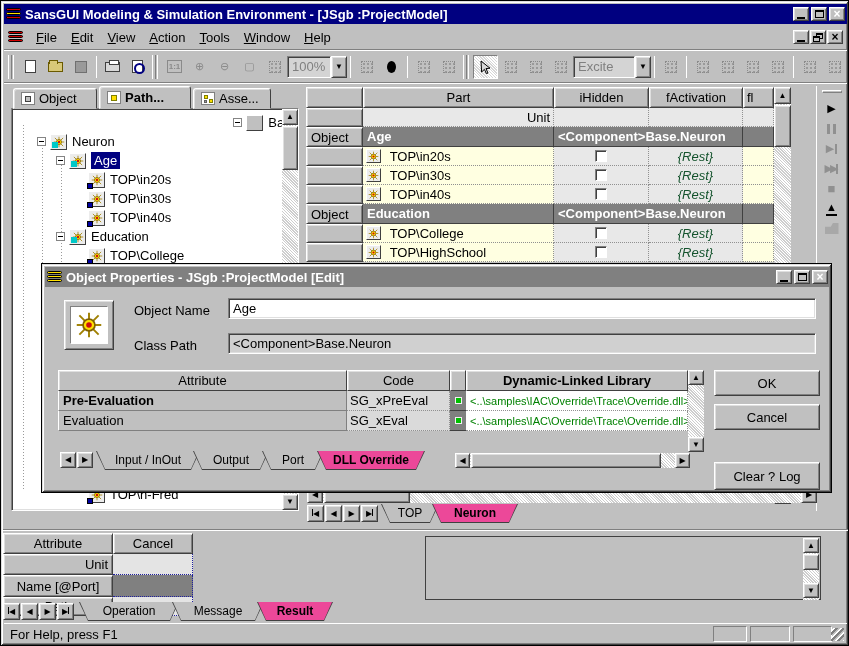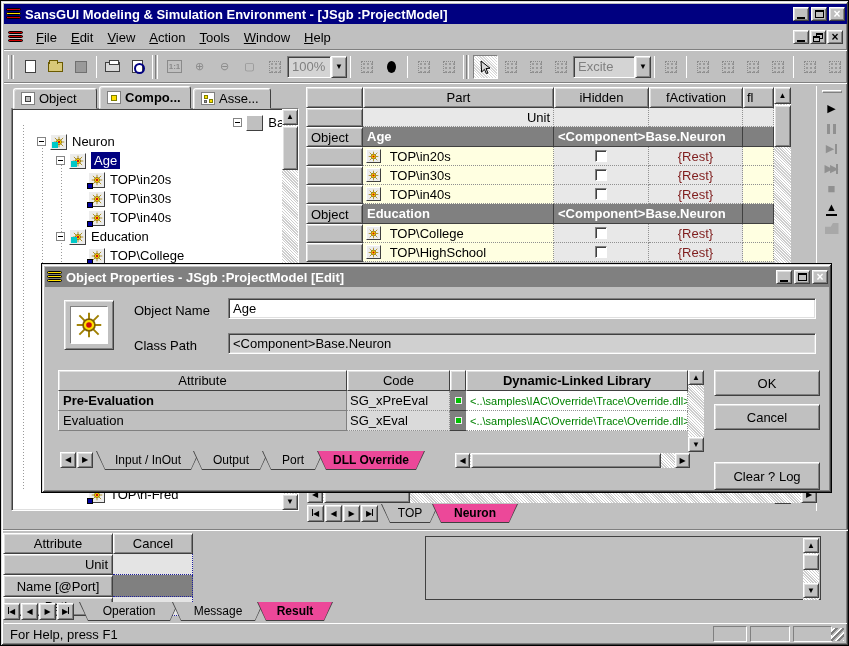--- a/index.html
+++ b/index.html
@@ -117,21 +117,21 @@
      box-shadow: inset 1px 1px 0 #dfdfdf, inset -1px -1px 0 #808080;
      display:flex; align-items:center; justify-content:center; overflow:hidden; }
   .grhdr { background:#c0c0c0; border:1px solid; border-color:#fff #404040 #404040 #fff;
      box-shadow: inset 1px 1px 0 #dfdfdf, inset -1px -1px 0 #808080; display:flex; align-items:center; padding:0 4px; }
   .ggroup { background:#808080; color:#fff; font-weight:bold; border-right:1px solid #404040; border-bottom:1px solid #404040;
      display:flex; align-items:center; padding:0 4px; overflow:hidden; white-space:nowrap;}
   .cream { background:#ffffe1; }
   .ltgray { background:#e8e8e8; }
   .cb { width:12px; height:12px; background:#fff; border:1px solid; border-color:#808080 #fff #fff #808080;
      box-shadow: inset 1px 1px 0 #404040; margin:0 auto; }
-  .rest { color:#7f1d1d; margin:0 auto; }
+  .rest { color:#14532d; margin:0 auto;font-style:italic; }
 
   
   .stab { position:absolute; height:19px; clip-path: polygon(0 0,100% 0,calc(100% - 9px) 100%,9px 100%); background:#404040; }
   .stab .sin { position:absolute; left:1px; right:1px; top:0px; bottom:1px;
      clip-path: polygon(0 0,100% 0,calc(100% - 8px) 100%,8px 100%); background:#c0c0c0;
      display:flex; align-items:center; justify-content:center; font-size:12px; }
   .stab.active { z-index:3; } .stab.active .sin { background:#ec4899; font-weight:bold; }
 
   
   .rtool { left:815px; top:85px; width:30px; height:425px; background:#c0c0c0;
@@ -359,21 +359,21 @@
   <div class="ttab" style="left:12px; top:87px; width:84px; z-index:1;">
     <span class="tico">
         <i style="left:3px;top:3px;width:6px;height:6px;background:#c0c0c0;border:1px solid #404040"></i>
       </span>
     <span>Object</span>
   </div>
   <div class="ttab active" style="left:98px; top:85px; width:92px; height:23px;">
     <span class="tico">
         <i style="left:3px;top:3px;width:6px;height:6px;background:#ffe000;border:1px solid #808000"></i>
       </span>
-    <span>Compo...</span>
+    <span>Path...</span>
   </div>
   <div class="ttab" style="left:192px; top:87px; width:78px; z-index:1;">
     <span class="tico">
         <i style="left:2px;top:2px;width:4px;height:4px;background:#ffe000;border:1px solid #808000"></i>
         <i style="left:7px;top:6px;width:4px;height:4px;background:#ffe000;border:1px solid #808000"></i>
         <i style="left:2px;top:7px;width:3px;height:3px;background:#a0a0a0;border:1px solid #606060"></i>
       </span>
     <span>Asse...</span>
   </div>
 

